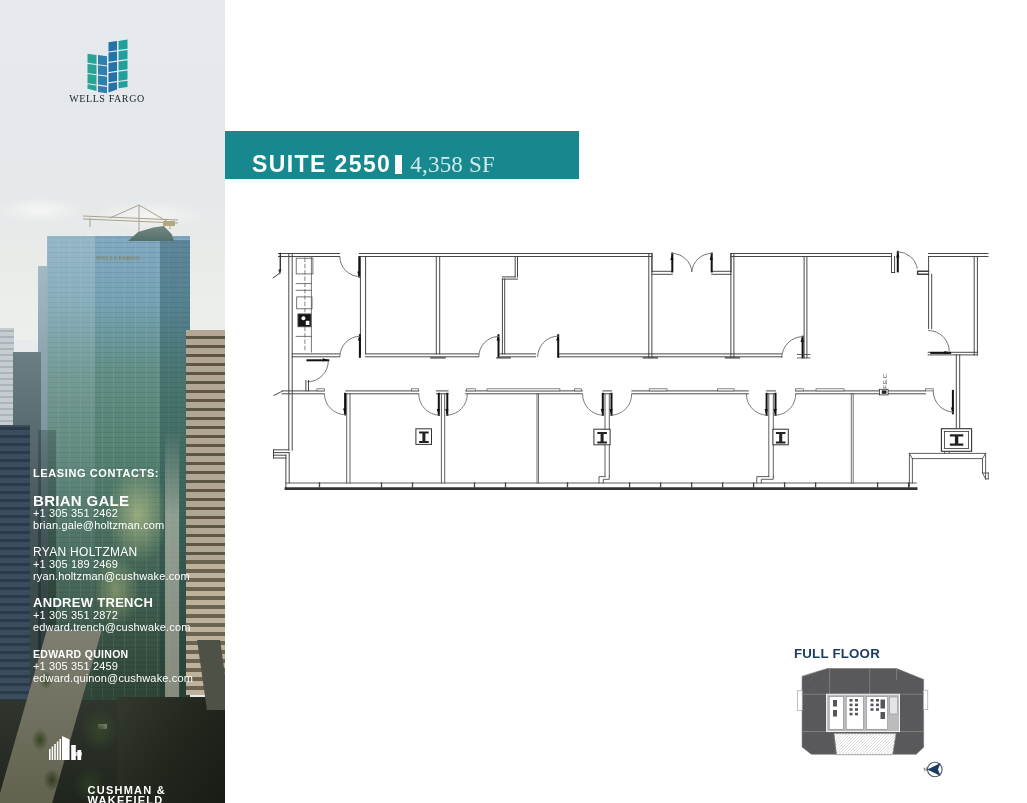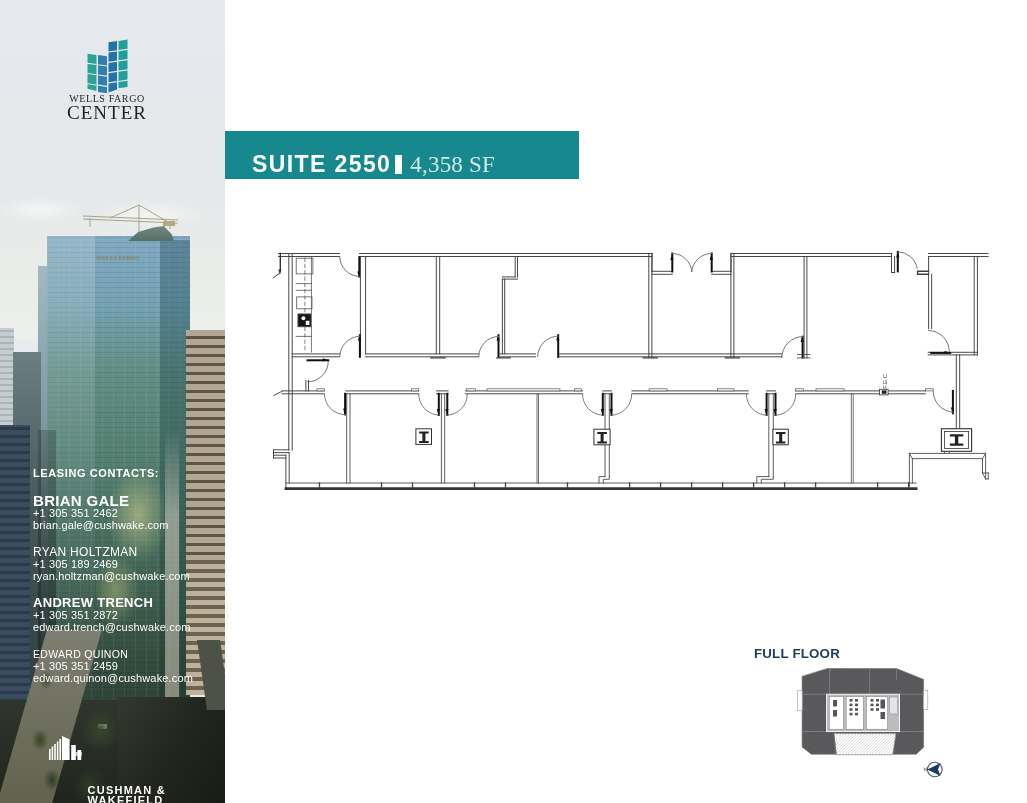--- a/index.html
+++ b/index.html
@@ -98,38 +98,37 @@
         <polygon points="34.5,4.9 43.5,3.6 43.5,12.7 34.5,14.0"></polygon>
         <polygon points="34.5,15.2 43.5,13.9 43.5,23.0 34.5,24.3"></polygon>
         <polygon points="34.5,25.5 43.5,24.2 43.5,33.3 34.5,34.6"></polygon>
         <polygon points="34.5,35.8 43.5,34.5 43.5,43.6 34.5,44.9"></polygon>
         <polygon points="34.5,46.1 43.5,44.8 43.5,51.0 34.5,52.3"></polygon>
       </g>
     </g>
   </svg>
 
   <div class="abs" style="left:0;top:93px;width:214px;text-align:center;color:#23282b;font-family:'Liberation Serif',serif;font-size:10px;letter-spacing:.6px;">WELLS FARGO</div>
-  <div class="abs" style="left:0;top:102px;width:214px;text-align:center;color:#1e2326;font-family:'Liberation Serif',serif;font-size:19px;letter-spacing:1px;">CENTER</div>
 
   <div class="abs" style="left:21px;top:467px;color:#fff;font-size:11px;line-height:12.2px;letter-spacing:.15px;margin-left:12px;">
     <div style="font-weight:bold;letter-spacing:.6px;">LEASING CONTACTS:</div>
     <div style="height:15.5px;"></div>
     <div style="font-weight:bold;letter-spacing:.3px;font-size:15px;">BRIAN GALE</div>
     <div>+1 305 351 2462</div>
-    <div>brian.gale@cushwake.com</div>
+    <div>brian.gale@holtzman.com</div>
     <div style="height:14.5px;"></div>
     <div style="font-weight:normal;letter-spacing:.3px;font-size:12px;">RYAN HOLTZMAN</div>
     <div>+1 305 189 2469</div>
     <div>ryan.holtzman@cushwake.com</div>
     <div style="height:14.5px;"></div>
     <div style="font-weight:bold;letter-spacing:.3px;font-size:13px;">ANDREW TRENCH</div>
     <div>+1 305 351 2872</div>
     <div>edward.trench@cushwake.com</div>
     <div style="height:14.5px;"></div>
-    <div style="font-weight:normal;letter-spacing:.3px;font-size:10.5px;">EDWARD QUINON</div>
+    <div style="font-weight:bold;letter-spacing:.3px;font-size:10.5px;">EDWARD QUINON</div>
     <div>+1 305 351 2459</div>
     <div>edward.quinon@cushwake.com</div>
   </div>
 
   <svg class="abs" style="left:47px;top:733px;" width="40" height="30" viewBox="0 0 40 30">
     <g fill="#fff">
       <rect x="2" y="16" width="1.6" height="11"></rect>
       <rect x="4.6" y="13.5" width="1.6" height="13.5"></rect>
       <rect x="7.2" y="11" width="1.6" height="16"></rect>
       <rect x="9.8" y="8.5" width="1.6" height="18.5"></rect>
@@ -434,13 +433,13 @@
   </g>
 
   <g>
     <circle cx="934.8" cy="769.5" r="7.3" fill="#fff" stroke="#4a5a6a" stroke-width="1.1"></circle>
     <path d="M927.4,769.5 L940.6,763.0 L938.0,769.5 L940.6,776.0 Z" fill="#1c3b5e" stroke="none"></path>
     <path d="M924.3,770.8 v-3 l2.4,3 v-3" stroke="#444" stroke-width="0.6" fill="none"></path>
   </g>
 </g>
 </svg>
 
-<div class="abs" style="left:754px;top:646px;color:#1c3b5e;font-size:13.3px;font-weight:bold;letter-spacing:.2px;">FULL FLOOR</div>
+<div class="abs" style="left:794px;top:646px;color:#1c3b5e;font-size:13.3px;font-weight:bold;letter-spacing:.2px;">FULL FLOOR</div>
 
 </body></html>

